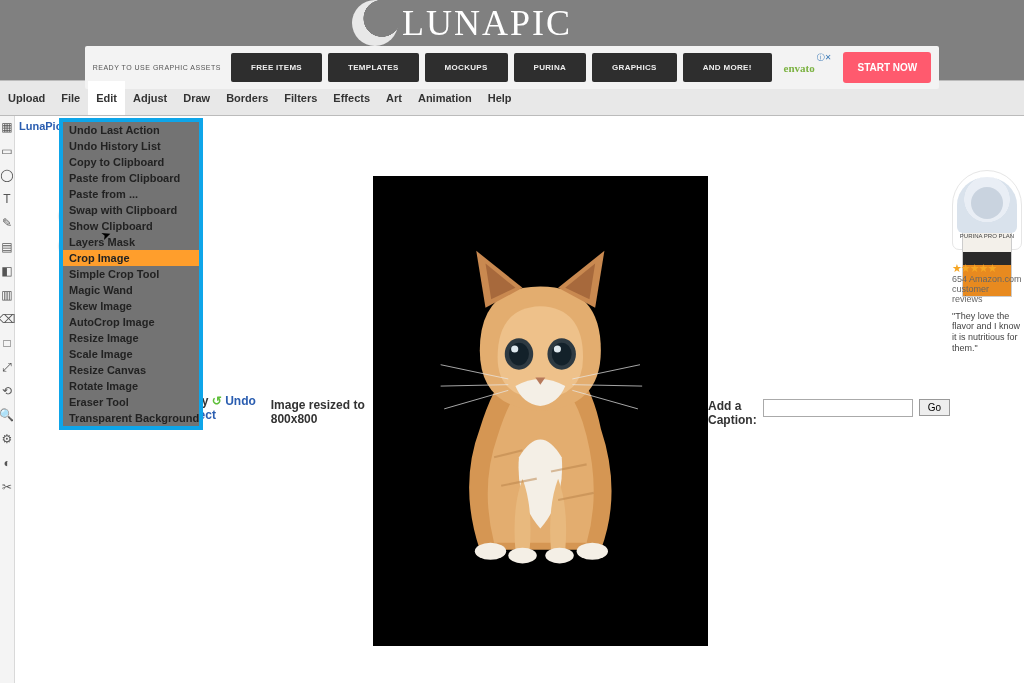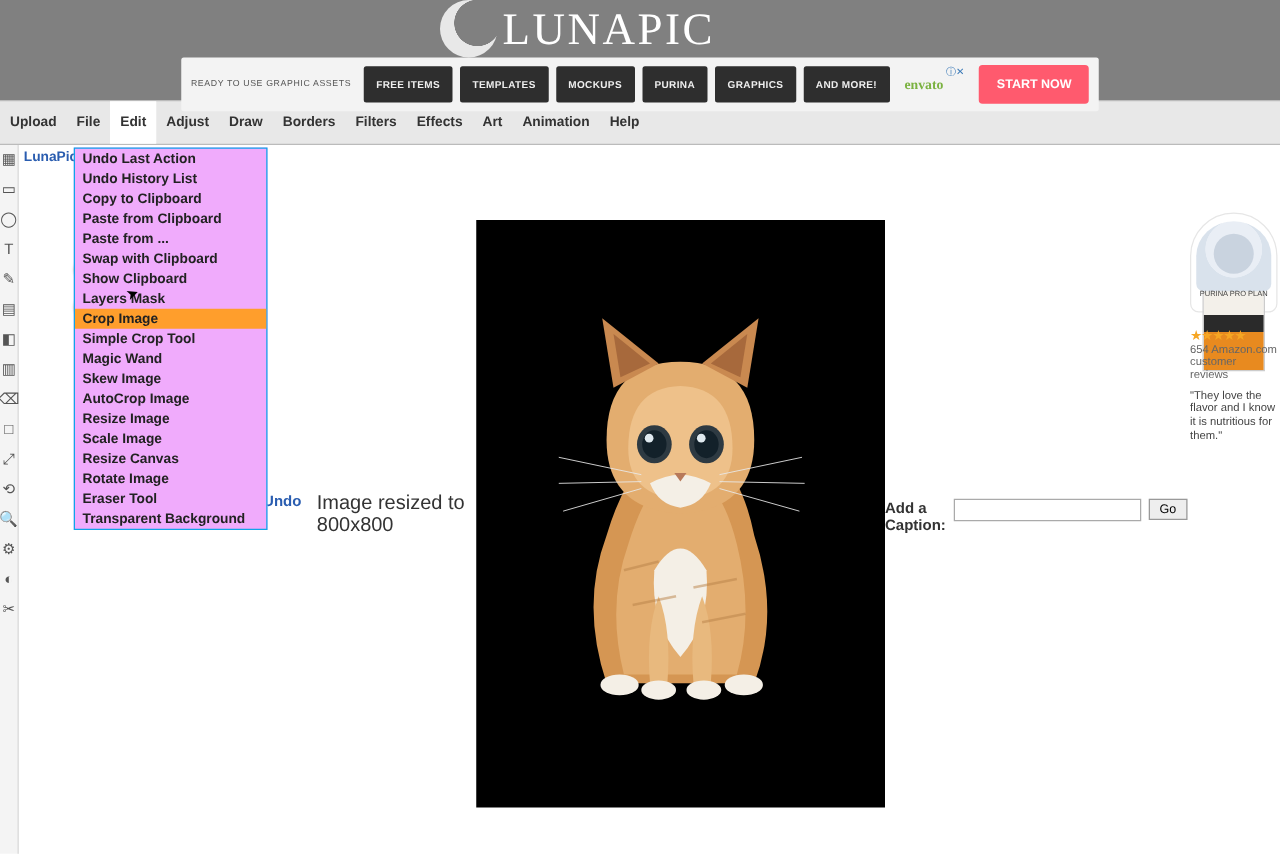--- a/index.html
+++ b/index.html
@@ -4,44 +4,44 @@
 <style>
   * { box-sizing: border-box; margin: 0; padding: 0; }
   body { font-family: Arial, Helvetica, sans-serif; font-size: 12px; background: #fff; color: #333; width: 1024px; height: 683px; overflow: hidden; }
   .top-header { background: #808080; height: 80px; display: flex; align-items: center; padding: 0 6px; flex-direction: column; }
   .logo-block { display: flex; align-items: center; margin-right: 100px; }
   .logo-moon { width: 46px; height: 46px; border-radius: 50%; background: radial-gradient(circle at 65% 40%, #808080 45%, #e8e8e8 46%); margin-right: 4px; }
   .logo-text { color: #fff; font-size: 36px; font-weight: 300; letter-spacing: 2px; font-family: "Times New Roman", serif; }
   .ad-banner { display: flex; align-items: center; gap: 6px; background: #f3f3f3; padding: 6px 8px; border-radius: 2px; }
   .ad-title-col { display:flex; flex-direction:column; align-items:flex-start; margin-right:4px;}
   .ad-title { font-size: 7px; color:#555; letter-spacing:0.5px; }
-  .ad-tile { background:#2e2e2e; color:#eee; font-size:8px; padding:10px 10px; border-radius:2px; min-width:50px; text-align:center; font-weight:bold; letter-spacing:0.3px; }
+  .ad-tile { background:#2e2e2e; color:#eee; font-size:8px; padding:10px 20px; border-radius:2px; min-width:50px; text-align:center; font-weight:bold; letter-spacing:0.3px; }
   .ad-brand { color:#7bb241; font-size:11px; font-weight:bold; margin-left:6px;font-family:Liberation Serif, serif;}
   .ad-cta { background:#ff5a6e; color:#fff; font-size:10px; font-weight:bold; padding:10px 14px; border:none; border-radius:3px; margin-left:6px; cursor:pointer;}
   .ad-x { font-size:8px; color:#3a79b7; margin-left:-4px; align-self:flex-start;}
   .menu-bar { background:#e8e8e8; border-top:1px solid #bbb; border-bottom:1px solid #bbb; height:36px; display:flex; align-items:flex-start; font-size:11px; font-weight:bold; color:#333;}
   .menu-bar .mi { padding:0 8px; height:100%; display:flex; align-items:center; cursor:pointer;}
   .menu-bar .mi.active { background:#fff; }
   .workspace { display:flex; height: calc(683px - 100px); }
   .tool-strip { width:20px; background:#f4f4f4; border-right:1px solid #d9d9d9; display:flex; flex-direction:column; align-items:center; padding-top:4px; gap:10px;}
   .tool-strip .ti { width:14px; height:14px; font-size:12px; color:#555; display:flex; align-items:center; justify-content:center; cursor:pointer;}
   .side-left { width:200px; position:relative; }
   .side-label { position:absolute; top:4px; left:4px; color:#2a5db0; font-size:11px; font-weight:bold; }
-  .dropdown { position:absolute; top:2px; left:44px; width:155px; background:#f0abfc; border:1px solid #0ea5e9; z-index:10;}
+  .dropdown { position:absolute; top:2px; left:44px; width:144px; background:#737373; border:4px solid #0ea5e9; z-index:10;}
   .dropdown .dd { font-size:11px; font-weight:bold; color:#222; padding:2px 6px; cursor:pointer; white-space:nowrap;}
   .dropdown .dd.hl { background:#ff9e2c; }
   .ring { position:absolute; width:44px; height:28px; border:2px solid #f7e63b; border-radius:50%; pointer-events:none; box-shadow:0 0 2px rgba(0,0,0,0.3);}
   .ring.r1 { top:86px; left:44px; }
   .ring.r2 { top:116px; left:44px; }
   .cursor-icon { position:absolute; top:112px; left:86px; font-size:12px; color:#000; z-index:12; transform:rotate(-20deg);}
   .center-col { flex:1; display:flex; flex-direction:row; align-items:center; background:#fff;}
   .undo-line { font-size:12px; font-weight:bold; color:#333; }
   .undo-line a { color:#2a5db0; text-decoration:none; }
   .undo-line .ui-icon { color:#5fbf3a; font-size:12px; }
-  .resize-line { font-size:16px; font-weight:normal; color:#333; margin-top:8px;}
+  .resize-line { font-size:12px; font-weight:bold; color:#333; margin-top:8px;}
   .canvas { width:470px; height:470px; background:#000; margin-top:6px; position:relative; overflow:hidden;}
   .canvas svg { width:100%; height:100%; }
   .caption-row { margin-top:10px; font-size:12px; font-weight:bold; display:flex; align-items:flex-start; gap:6px;}
   .caption-row input[type=text]{ width:150px; height:18px; border:1px solid #aaa; font-size:11px; padding:1px 3px;}
   .caption-row .go { font-size:10px; padding:2px 8px; border:1px solid #999; background:#eee; cursor:pointer;}
   .right-col { width:88px; padding:4px 2px 0 2px; font-size:9px; color:#555;}
   .ad-card { background:#fff; border:1px solid #e6e6e6; border-radius:40px 40px 8px 8px; padding:6px 4px 10px 4px; display:flex; flex-direction:column; align-items:center; margin-top:50px;}
   .ad-card .cat-thumb { width:60px; height:56px; border-radius:50% 50% 6px 6px; background: radial-gradient(circle at 50% 40%, #e9eef5 0 50%, #d9e2ec 51% 100%); position:relative; overflow:hidden;}
   .ad-card .cat-thumb::after{content:""; position:absolute; left:14px; top:10px; width:32px; height:32px; background:#c9d3df; border-radius:50%;}
   .ad-card .cat-eyes{position:absolute; top:24px; left:20px; width:24px; height:8px;}

